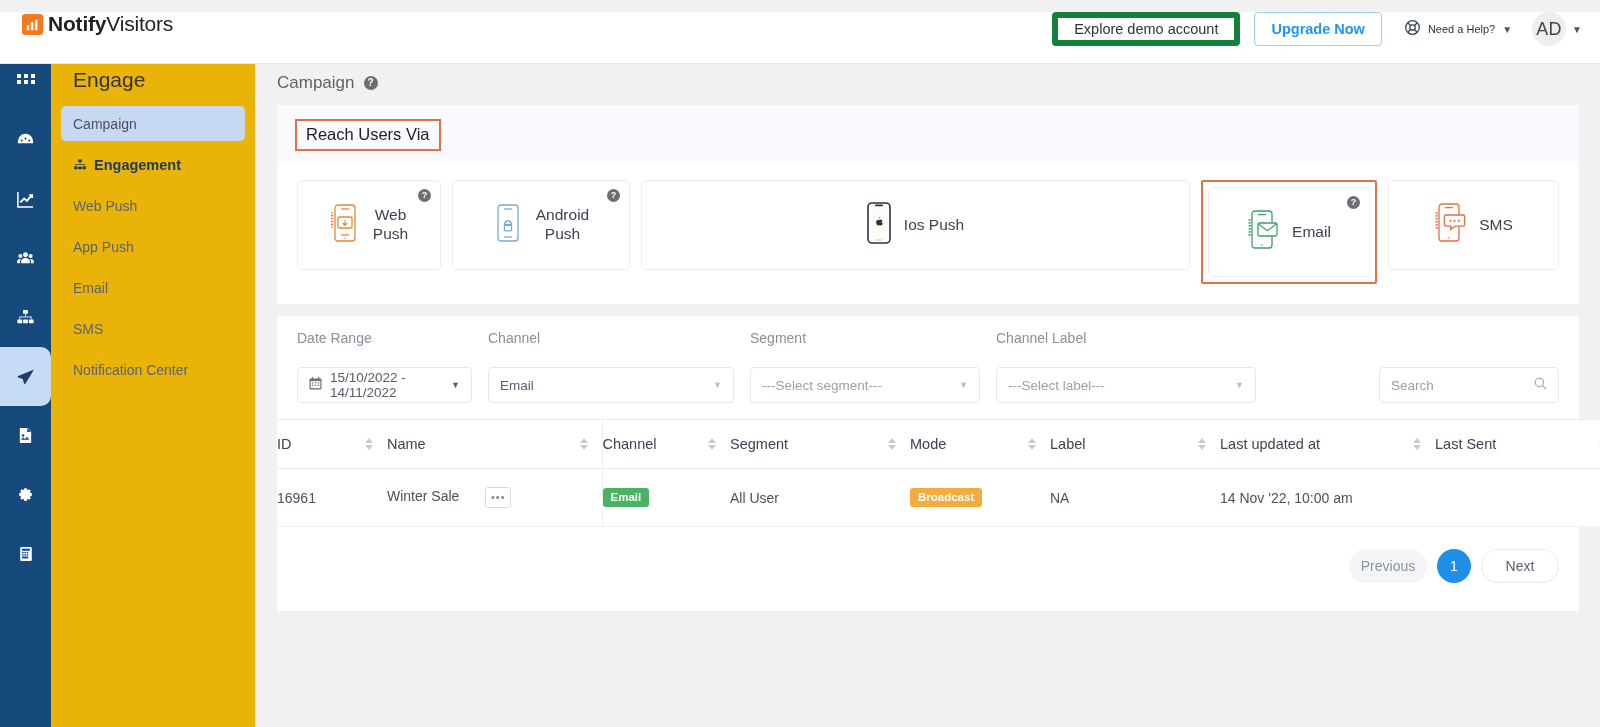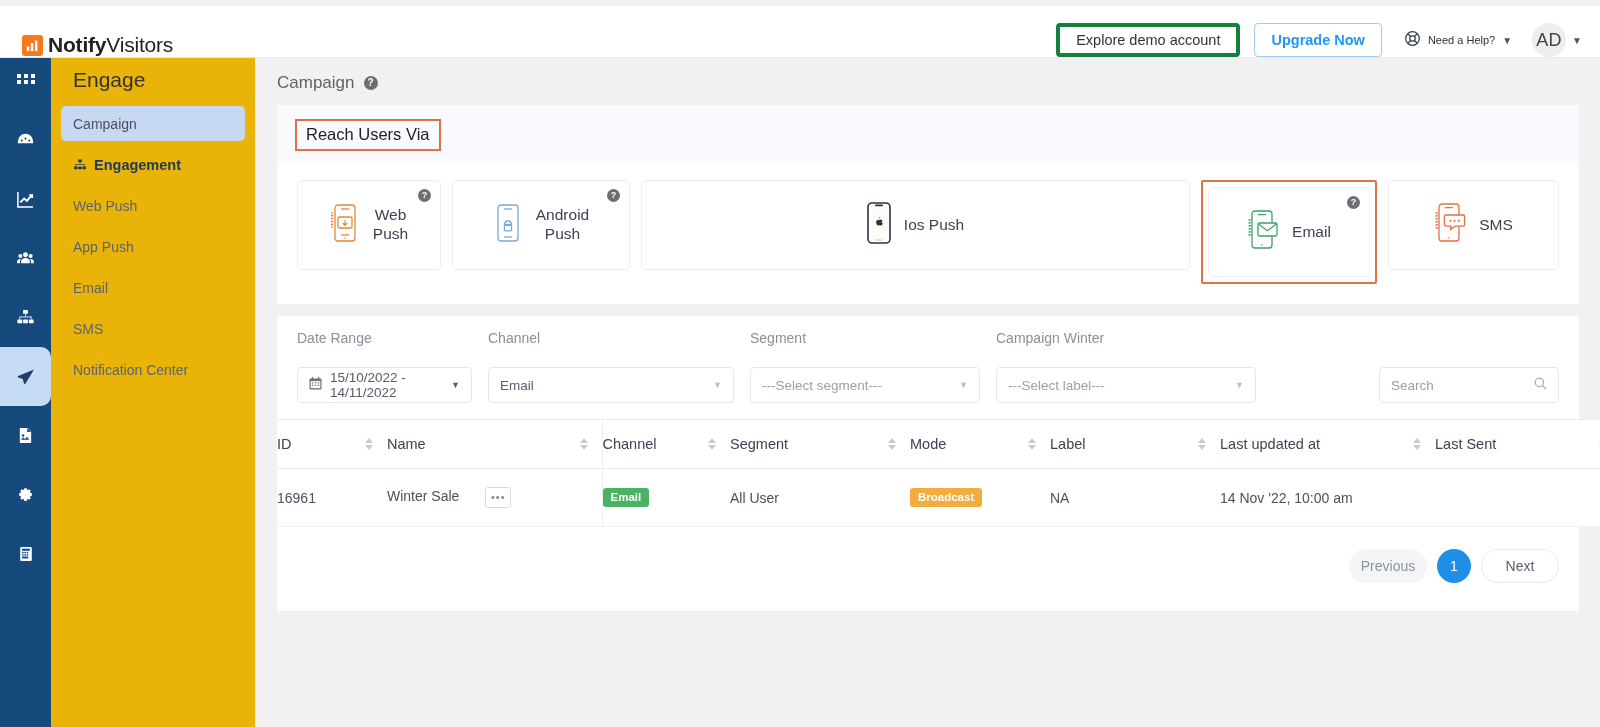--- a/index.html
+++ b/index.html
@@ -5,37 +5,37 @@
   * { box-sizing: border-box; margin: 0; padding: 0; }
   html, body {
     width: 1600px; height: 727px;
     font-family: "Liberation Sans", sans-serif;
     background: #f1f1f1;
     overflow: hidden;
   }
 
   
   .topbar {
-    position: absolute; left: 0; top: 6px; width: 1600px; height: 52px;
-    background: #ffffff; display: flex; align-items: flex-end;
+    position: absolute; left: 0; top: 12px; width: 1600px; height: 52px;
+    background: #ffffff; display: flex; align-items: flex-start;
     border-bottom: 1px solid #e9e9e9; z-index: 20;
   }
   .brand { display: flex; align-items: center; margin-left: 22px; }
   .brand-mark {
     width: 21px; height: 21px; background: #f47a20; border-radius: 3px;
     display: flex; align-items: center; justify-content: center; margin-right: 5px;
   }
   .brand-mark svg { display: block; }
   .brand-text { font-size: 21px; color: #222; letter-spacing: -0.2px; }
   .brand-text b { font-weight: 700; }
   .brand-text span { font-weight: 400; }
 
   .topbar-right { margin-left: auto; display: flex; align-items: center; margin-right: 18px; gap: 14px; }
   .btn-outline {
-    height: 34px; padding: 0 16px; border: 4px solid #15803d; border-radius: 4px;
+    height: 34px; padding: 0 16px; border: 6px solid #15803d; border-radius: 4px;
     background: #fff; color: #333; font-size: 14.5px; font-family: inherit;
     display: flex; align-items: center; cursor: pointer;
   }
   .btn-upgrade {
     height: 34px; padding: 0 16px; border: 1px solid #9ccdf5; border-radius: 4px;
     background: #fff; color: #2196f3; font-size: 14.5px; font-weight: 600;
     font-family: inherit; display: flex; align-items: center; cursor: pointer;
   }
   .help-wrap { display: flex; align-items: center; gap: 7px; cursor: pointer; margin-left: 8px; }
   .help-label { font-size: 11px; color: #333; }
@@ -506,21 +506,21 @@
 
       <div class="fgroup">
         <span class="flabel">Segment</span>
         <div class="fctl w-seg">
           <span class="placeholder-txt">---Select segment---</span>
           <span class="sel-caret">▼</span>
         </div>
       </div>
 
       <div class="fgroup">
-        <span class="flabel">Campaign Winter</span>
+        <span class="flabel">Channel Label</span>
         <div class="fctl w-lab">
           <span class="placeholder-txt">---Select label---</span>
           <span class="sel-caret">▼</span>
         </div>
       </div>
 
       <div class="fsearch">
         <span>Search</span>
         <span class="sicon">
           <svg width="13" height="13" viewBox="0 0 14 14" fill="none" stroke="#aab1ba" stroke-width="1.4">

